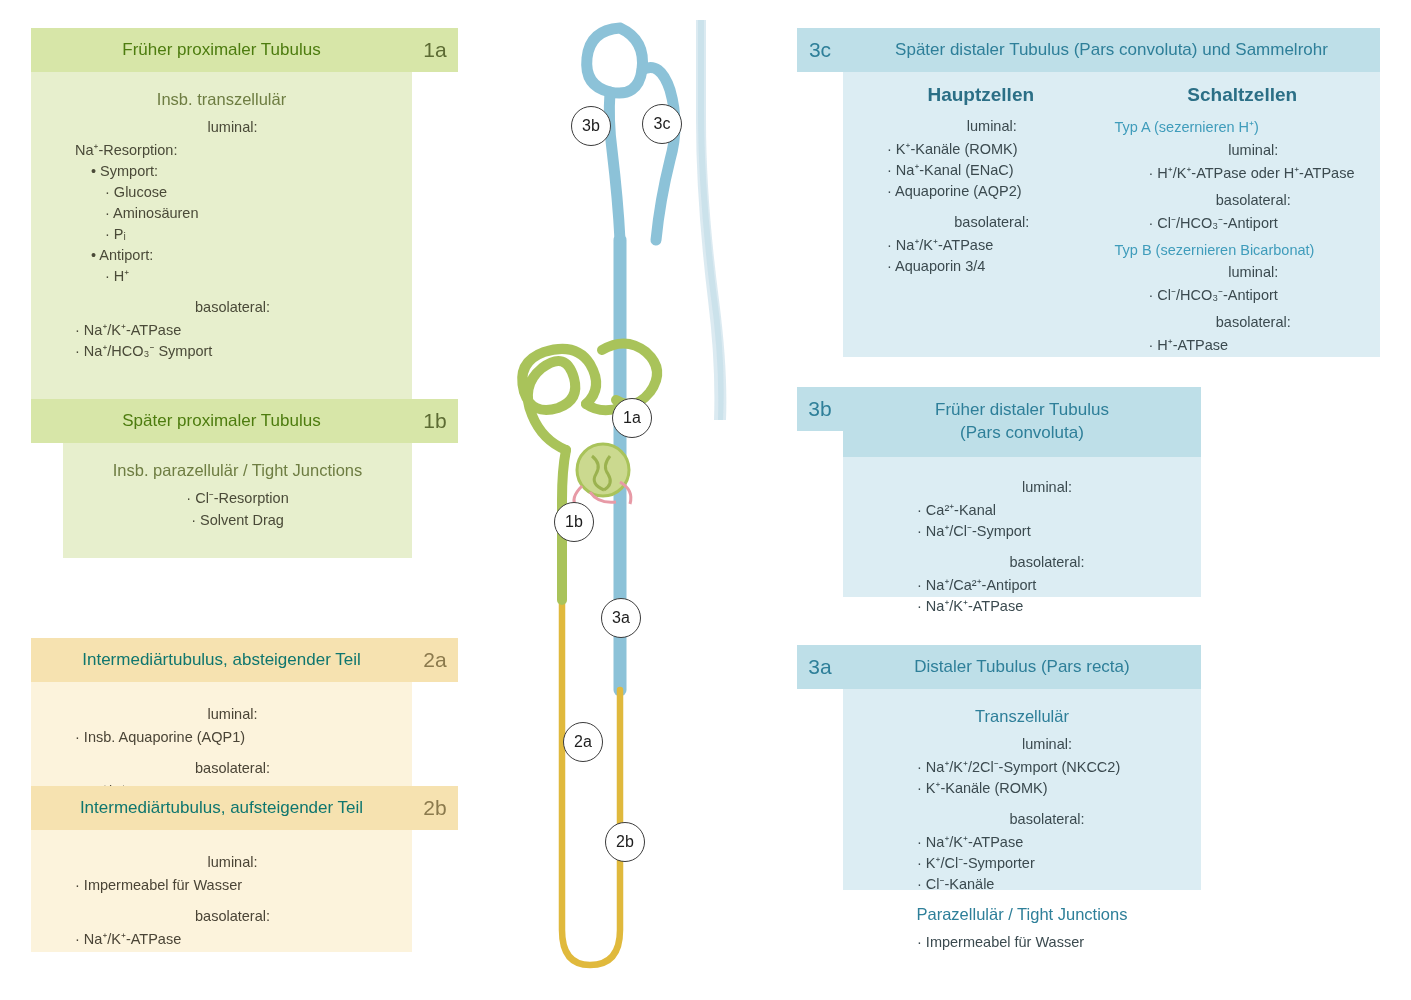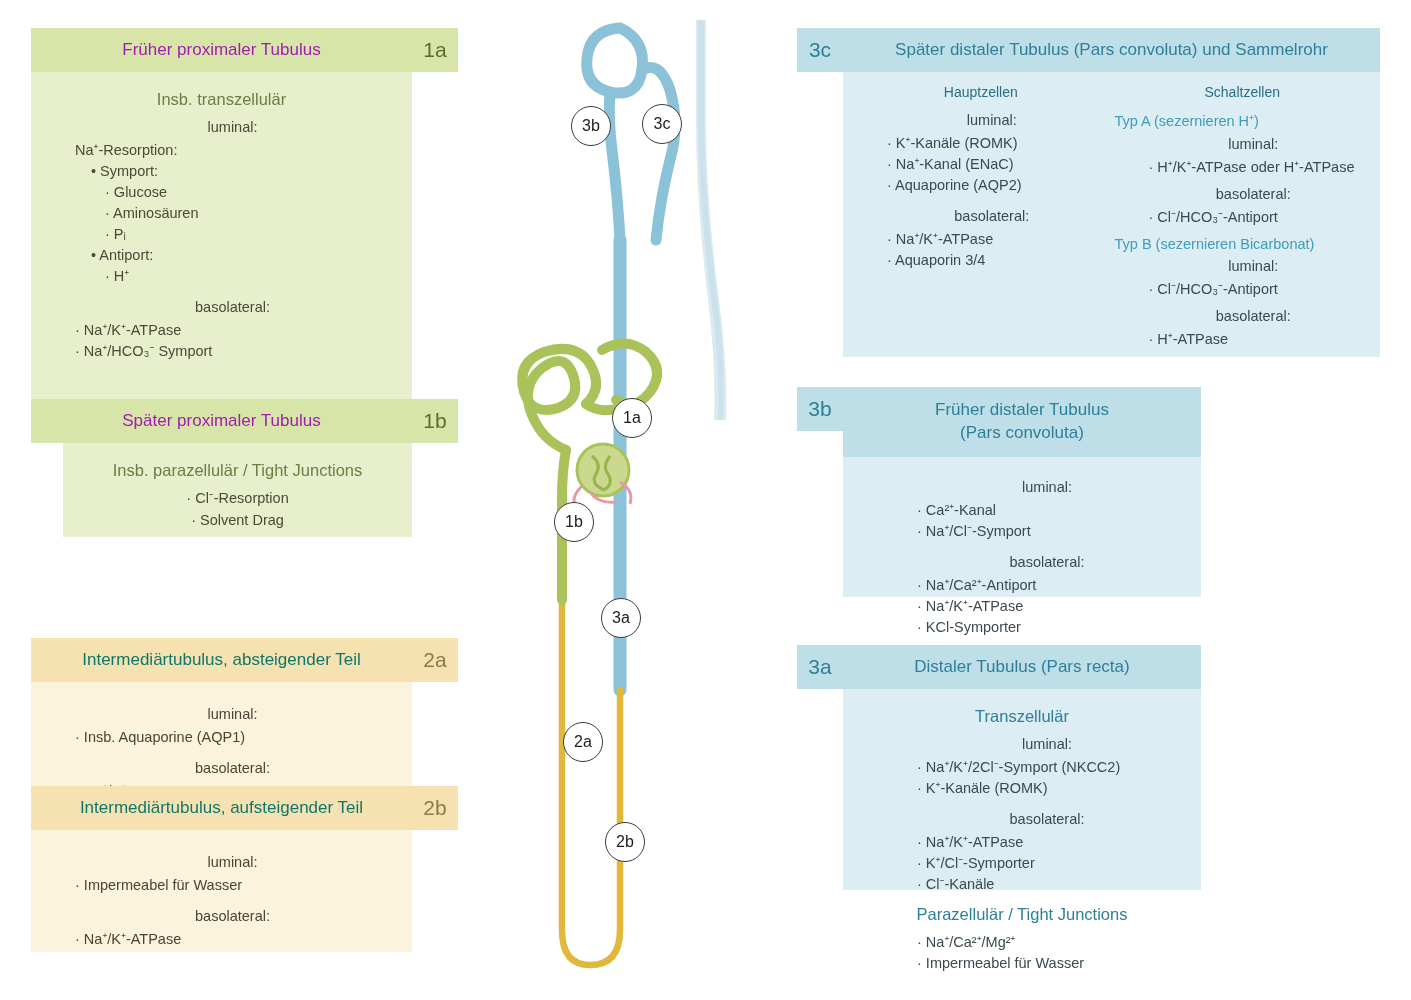--- a/index.html
+++ b/index.html
@@ -34,21 +34,21 @@
     position: absolute;
     width: 46px;
     height: 44px;
     display: flex;
     align-items: center;
     justify-content: center;
     font-size: 21px;
   }
 
   
-  .green .panel-header { background: #d7e6a8; color: #a21caf; }
+  .green .panel-header { background: #d7e6a8; color: #4d7c0f; }
   .green .panel-body   { background: #e7efcd; color: #4a4a38; }
   .green .tag          { background: #d7e6a8; color: #5c6b33; }
 
   
   .yellow .panel-header { background: #f6e2b0; color: #0f766e; }
   .yellow .panel-body   { background: #fcf3dc; color: #4a4436; }
   .yellow .tag          { background: #f6e2b0; color: #8b7a4d; }
 
   
   .blue .panel-header { background: #bedfe8; color: #2e7f99; }
@@ -58,22 +58,22 @@
   .subhead {
     text-align: center;
     font-size: 16.5px;
     margin: 10px 0 8px 0;
   }
   .green .subhead  { color: #6e7d42; }
   .blue .subhead   { color: #2e7f99; }
 
   .sub-bold {
     text-align: center;
-    font-size: 14px;
-    font-weight: normal;
+    font-size: 19px;
+    font-weight: bold;
     color: #2b6f86;
     margin: 4px 0 10px 0;
   }
   .typelabel {
     font-size: 14.5px;
     color: #3f9cbb;
     margin: 8px 0 4px 0;
   }
   .group { margin: 6px 0 10px 0; }
   .group-title { margin-bottom: 2px; text-align: center; }
@@ -128,21 +128,21 @@
       <div class="line ind1 group-title">basolateral:</div>
       <div class="line ind2">· Na⁺/K⁺-ATPase</div>
       <div class="line ind2">· Na⁺/HCO₃⁻ Symport</div>
     </div>
   </div>
   <div class="tag" style="left:381px; top:0;">1a</div>
 </div>
 
 <div class="panel green" style="left:31px; top:399px; width:381px;">
   <div class="panel-header">Später proximaler Tubulus</div>
-  <div class="panel-body" style="height:94px; text-align:center;margin-left:32px;">
+  <div class="panel-body" style="height:115px; text-align:center;margin-left:32px;">
     <div class="subhead">Insb. parazellulär / Tight Junctions</div>
     <div style="line-height:1.5;">
       <div>· Cl⁻-Resorption</div>
       <div>· Solvent Drag</div>
     </div>
   </div>
   <div class="tag" style="left:381px; top:0;">1b</div>
 </div>
 
 <div class="panel yellow" style="left:31px; top:638px; width:381px;">
@@ -260,21 +260,20 @@
   <div class="panel-body" style="height:140px; padding-top:14px;">
     <div class="group">
       <div class="line ind3 group-title">luminal:</div>
       <div class="line ind4">· Ca²⁺-Kanal</div>
       <div class="line ind4">· Na⁺/Cl⁻-Symport</div>
     </div>
     <div class="group">
       <div class="line ind3 group-title">basolateral:</div>
       <div class="line ind4">· Na⁺/Ca²⁺-Antiport</div>
       <div class="line ind4">· Na⁺/K⁺-ATPase</div>
-      <div class="line ind4">· KCl-Symporter</div>
     </div>
   </div>
   <div class="tag" style="left:-46px; top:0;">3b</div>
 </div>
 
 <div class="panel blue" style="left:843px; top:645px; width:358px;">
   <div class="panel-header">Distaler Tubulus (Pars recta)</div>
   <div class="panel-body" style="height:201px;">
     <div class="subhead">Transzellulär</div>
     <div class="group">
@@ -283,18 +282,17 @@
       <div class="line ind4">· K⁺-Kanäle (ROMK)</div>
     </div>
     <div class="group">
       <div class="line ind3 group-title">basolateral:</div>
       <div class="line ind4">· Na⁺/K⁺-ATPase</div>
       <div class="line ind4">· K⁺/Cl⁻-Symporter</div>
       <div class="line ind4">· Cl⁻-Kanäle</div>
     </div>
     <div class="subhead">Parazellulär / Tight Junctions</div>
     <div class="group">
-      <div class="line ind4">· Na⁺/Ca²⁺/Mg²⁺</div>
       <div class="line ind4">· Impermeabel für Wasser</div>
     </div>
   </div>
   <div class="tag" style="left:-46px; top:0;">3a</div>
 </div>
 
 </body></html>

